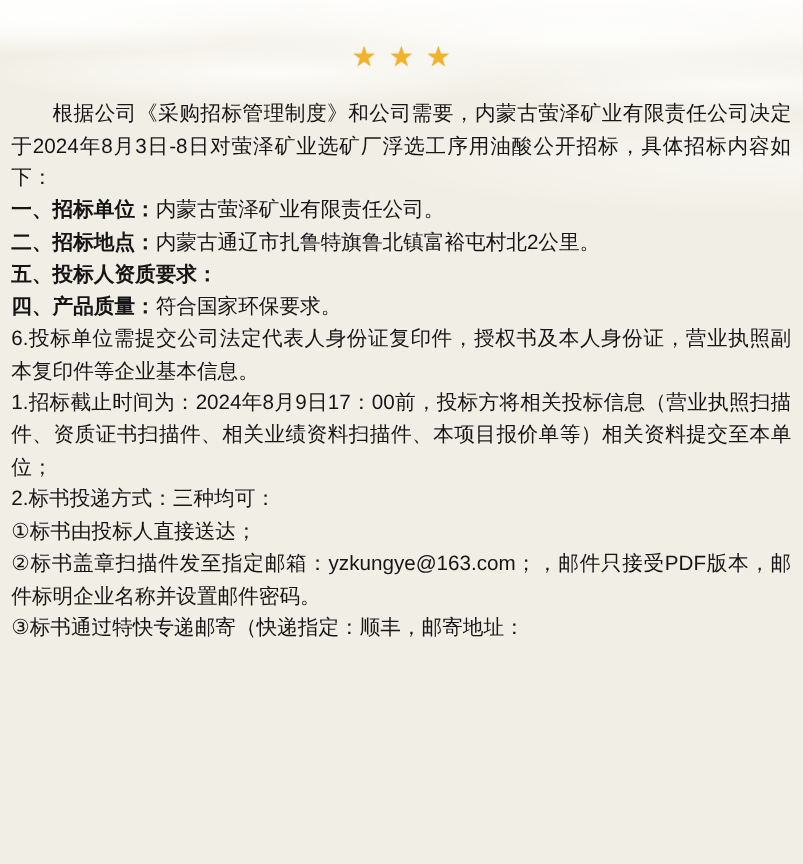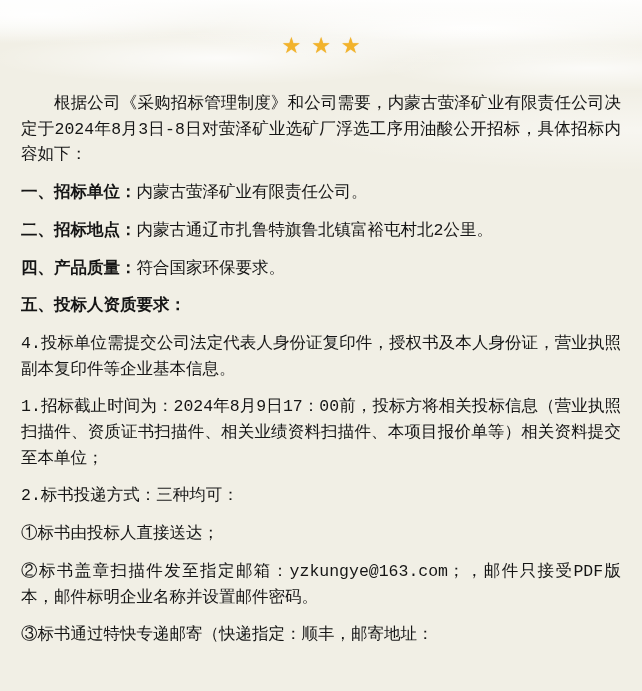--- a/index.html
+++ b/index.html
@@ -21,44 +21,44 @@
     text-align:center;font-size:22px;color:#f2b32c;
     text-shadow:0 0 1px rgba(230,160,20,0.6);
   }
   .stars .star{margin:0 5px;}
   .content{
     padding:21px 9px 0 9px;
     font-size:16.5px;line-height:25.7px;
     text-align:justify;
     letter-spacing:0;
   }
-  .content p{margin:12px;font-family:Liberation Mono, monospace;}
+  .content p{margin:0;}
   .lbl{font-weight:bold;}
   .indent{text-indent:2em;}
 </style>
 </head>
 <body>
 
 <div class="stars">
   <span class="star">★</span><span class="star">★</span><span class="star">★</span>
 </div>
 
 <div class="content">
   <p class="indent"><span>根据公司《采购招标管理制度》和公司需要，内蒙古萤泽矿业有限责任公司决定于2024年8月3日-8日对萤泽矿业选矿厂浮选工序用油酸公开招标，具体招标内容如下：</span></p>
 
   <p><b class="lbl">一、招标单位：</b><span>内蒙古萤泽矿业有限责任公司。</span></p>
 
   <p><b class="lbl">二、招标地点：</b><span>内蒙古通辽市扎鲁特旗鲁北镇富裕屯村北2公里。</span></p>
 
 
+  <p><b class="lbl">五、投标人资质要求：</b></p>
+
   <p><b class="lbl">四、产品质量：</b><span>符合国家环保要求。</span></p>
 
-  <p><b class="lbl">五、投标人资质要求：</b></p>
-
-  <p><span>4.投标单位需提交公司法定代表人身份证复印件，授权书及本人身份证，营业执照副本复印件等企业基本信息。</span></p>
+  <p><span>6.投标单位需提交公司法定代表人身份证复印件，授权书及本人身份证，营业执照副本复印件等企业基本信息。</span></p>
 
 
 
 
   <p><span>1.招标截止时间为：2024年8月9日17：00前，投标方将相关投标信息（营业执照扫描件、资质证书扫描件、相关业绩资料扫描件、本项目报价单等）相关资料提交至本单位；</span></p>
 
   <p><span>2.标书投递方式：三种均可：</span></p>
 
   <p><span>①标书由投标人直接送达；</span></p>
 

